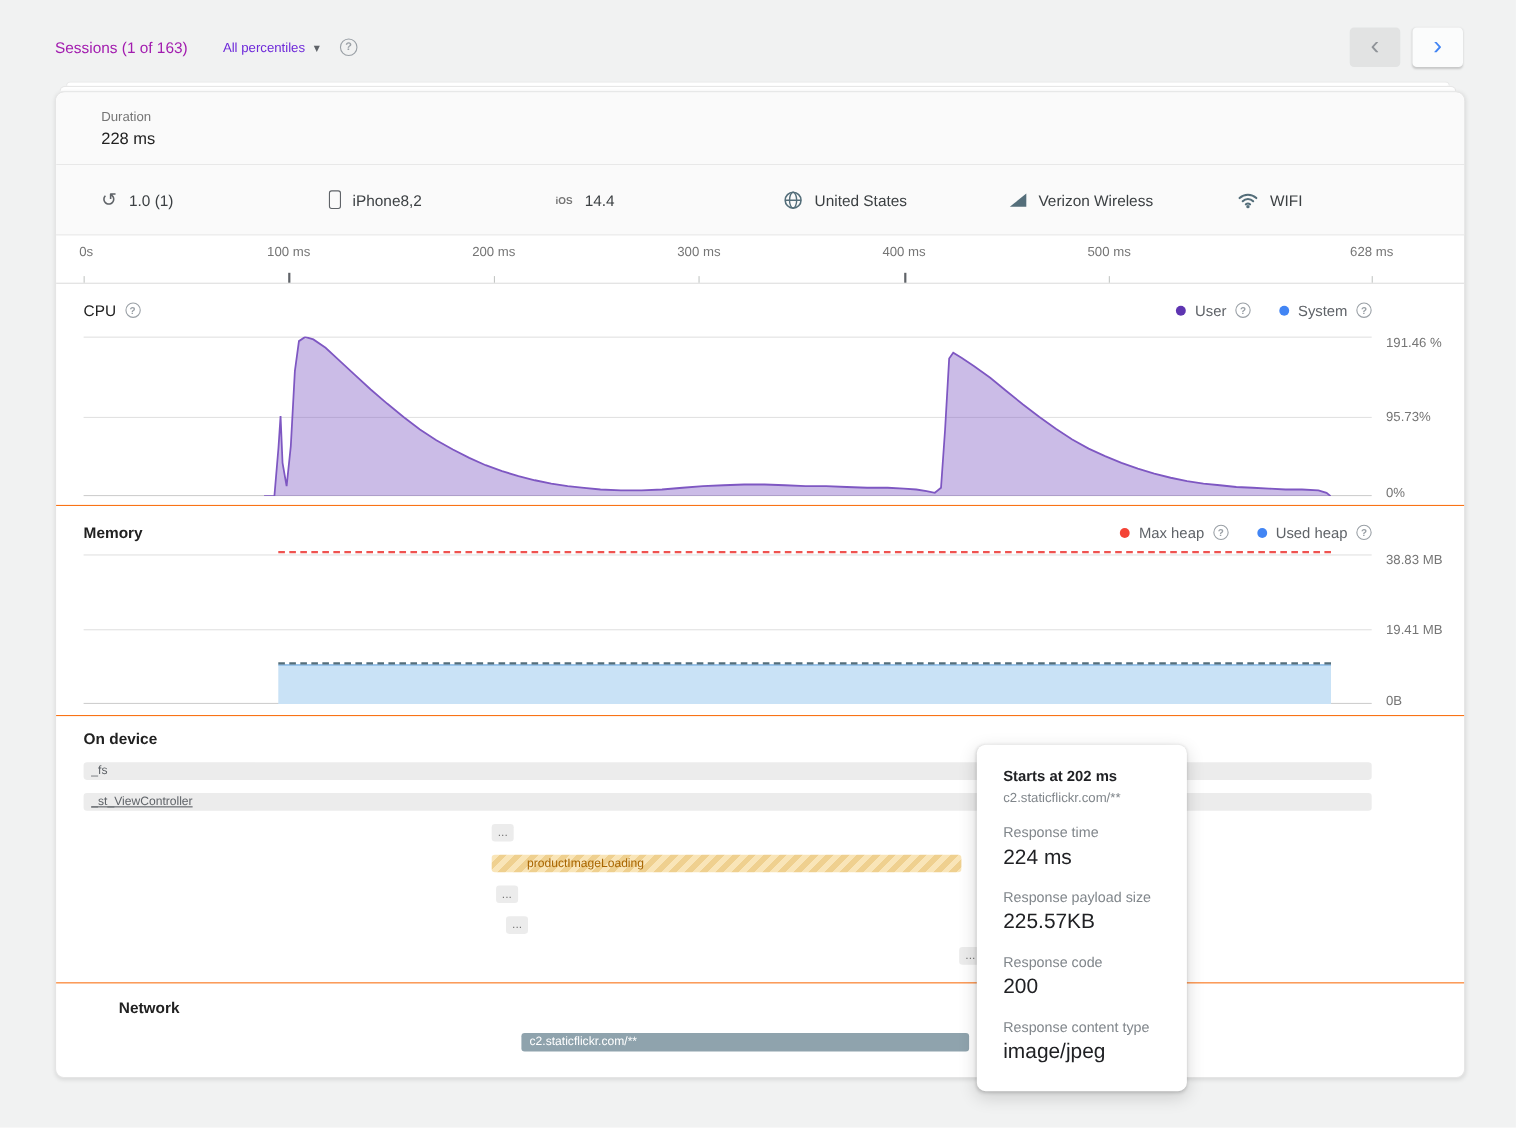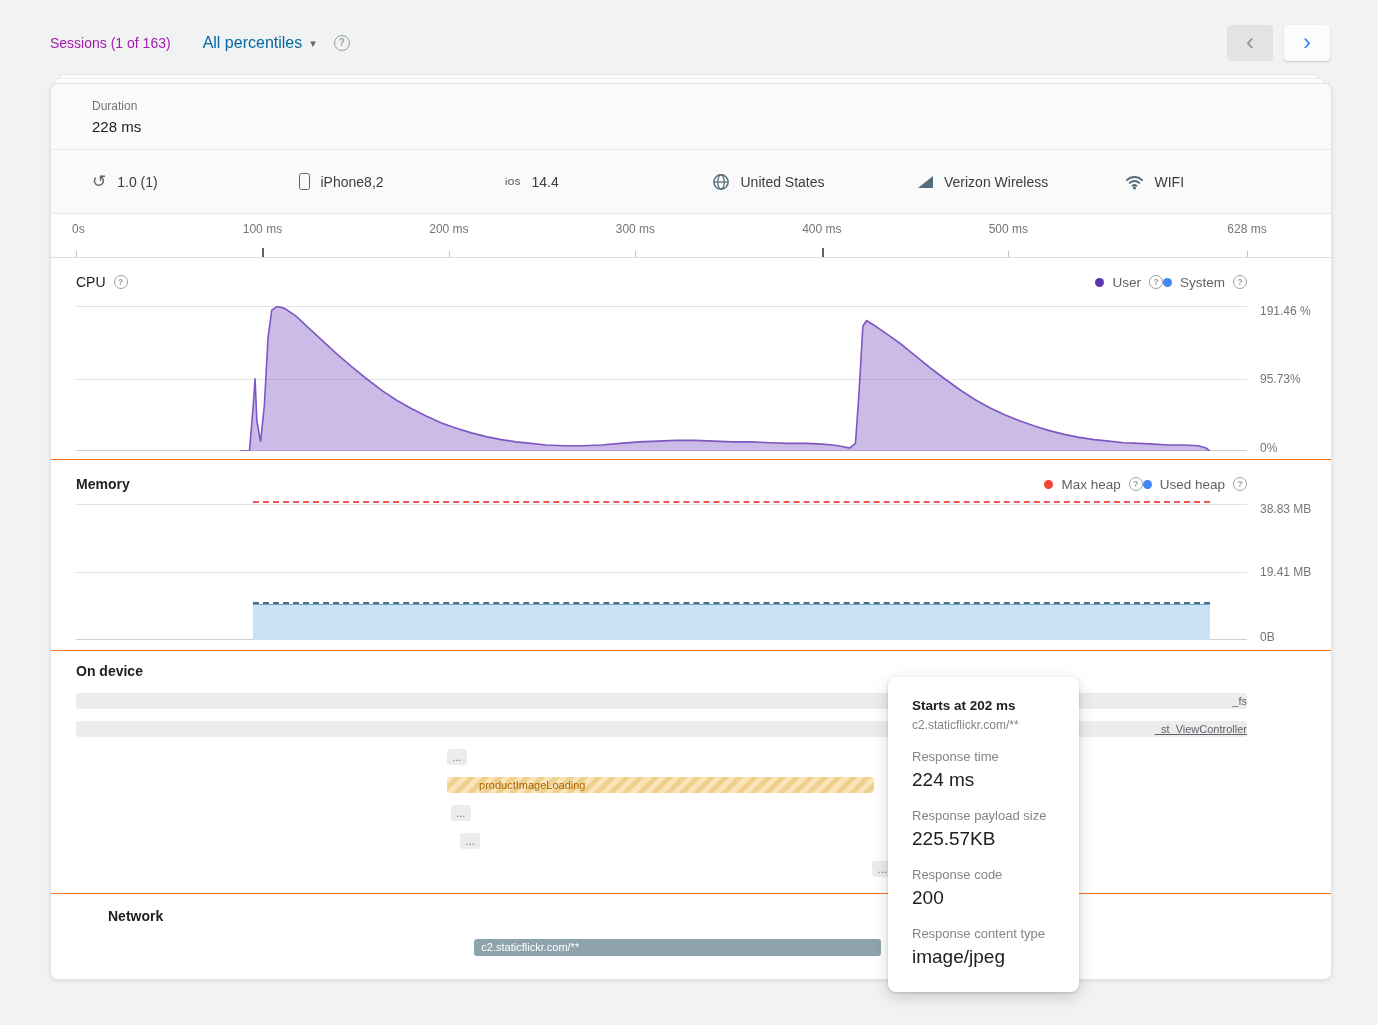--- a/index.html
+++ b/index.html
@@ -16,21 +16,21 @@
   }
 
   
   .topbar {
     display:flex; align-items:center;
     padding:24px 48px 0 50px;
     height:62px;
   }
   .topbar .sessions-label { font-size:14px; color:#a21caf; }
   .topbar .percentiles { display:flex; align-items:center; margin-left:32px; cursor:pointer; }
-  .topbar .percentiles .lbl { font-size:16px; color:#0369a1; }
+  .topbar .percentiles .lbl { font-size:12px; color:#6d28d9; }
   .topbar .caret { margin-left:8px; font-size:11px; color:#5f6368; }
   .help {
     display:inline-flex; align-items:center; justify-content:center;
     width:14px; height:14px; border:1.5px solid #9aa0a6; border-radius:50%;
     color:#9aa0a6; font-size:9px; font-weight:bold; line-height:1;
     margin-left:8px; flex:0 0 auto;
   }
   .help.big { width:16px; height:16px; font-size:10px; margin-left:18px; }
   .nav-buttons { margin-left:auto; display:flex; gap:11px; }
   .nav-btn {
@@ -93,21 +93,21 @@
   .tick-label { position:absolute; top:8px; left:0; transform:translateX(-50%); font-size:12px; color:#757575; white-space:nowrap; }
   .tick-label.align-left { transform:translateX(-4px); }
   .tick-mark { position:absolute; bottom:0; left:0; width:1px; height:6px; background:#c4c7c5; }
   .tick.strong .tick-mark { width:2px; height:9px; background:#5f6368; }
 
   
   .section { border-bottom:1px solid #f97316; padding-top:16px; }
   .section:last-child { border-bottom:none;padding-left:32px; }
   .sec-head { display:flex; align-items:center; margin:0 84px 0 25px; }
   .sec-title { font-size:14px; font-weight:bold; color:#212121; }
-  .legend { margin-left:auto; display:flex; align-items:center; }
+  .legend { margin-left:auto; display:flex; align-items:center; gap:26px; }
   .legend-item { display:flex; align-items:center; }
   .legend-item .dot { width:9px; height:9px; border-radius:50%; margin-right:8px; }
   .legend-label { font-size:13.5px; color:#5f6368; }
 
   .chart-plot { position:relative; }
   .chart-plot.cpu { height:145px; }
   .chart-plot.mem { height:136px; }
   .gridline { position:absolute; left:0; right:0; height:1px; background:#e2e2e2; }
   .gridline.bottom { background:#cfcfcf; }
   .chart-svg { position:absolute; inset:0; width:100%; height:100%; }
@@ -119,21 +119,21 @@
   .usedheap-band::before { content:''; position:absolute; left:0; right:0; top:-3px; border-top:2px dashed #546e7a; }
 
   
   .tracks { margin-top:14px; }
   .track-row { position:relative; height:16px; margin-bottom:12px; }
   .bar {
     position:absolute; top:0; height:16px; border-radius:3px;
     font-size:11px; line-height:16px; white-space:nowrap; overflow:hidden;
     cursor:pointer;
   }
-  .bar.gray { background:#ececec; color:#5f6368; padding-left:7px;text-align:right; }
+  .bar.gray { background:#ececec; color:#5f6368; padding-left:7px; }
   .bar.chip { background:#ececec; color:#757575; width:20px; text-align:center; padding:0; }
   .bar.orange {
     background:repeating-linear-gradient(135deg, #f9e5b8 0 5px, #efd08f 5px 10px);
     color:#a86500; padding-left:7px;
   }
   .bar.network { background:#8fa3ad; color:#fff; padding-left:7px; height:17px; line-height:17px; }
 
   .ondevice-section { padding-top:12px; padding-bottom:4px; }
   .network-section { padding-top:14px; padding-bottom:12px; border-bottom:none; }
   .network-section .tracks { margin-top:15px; }

